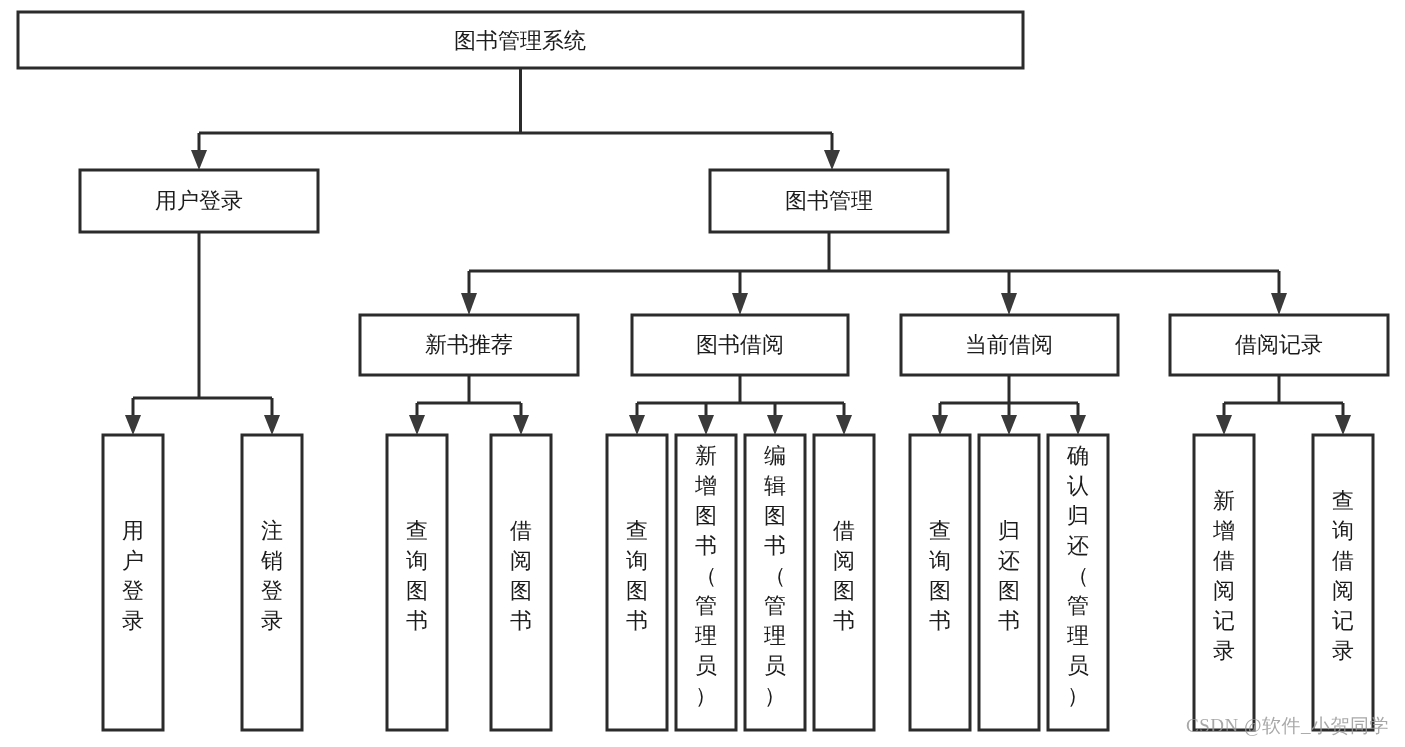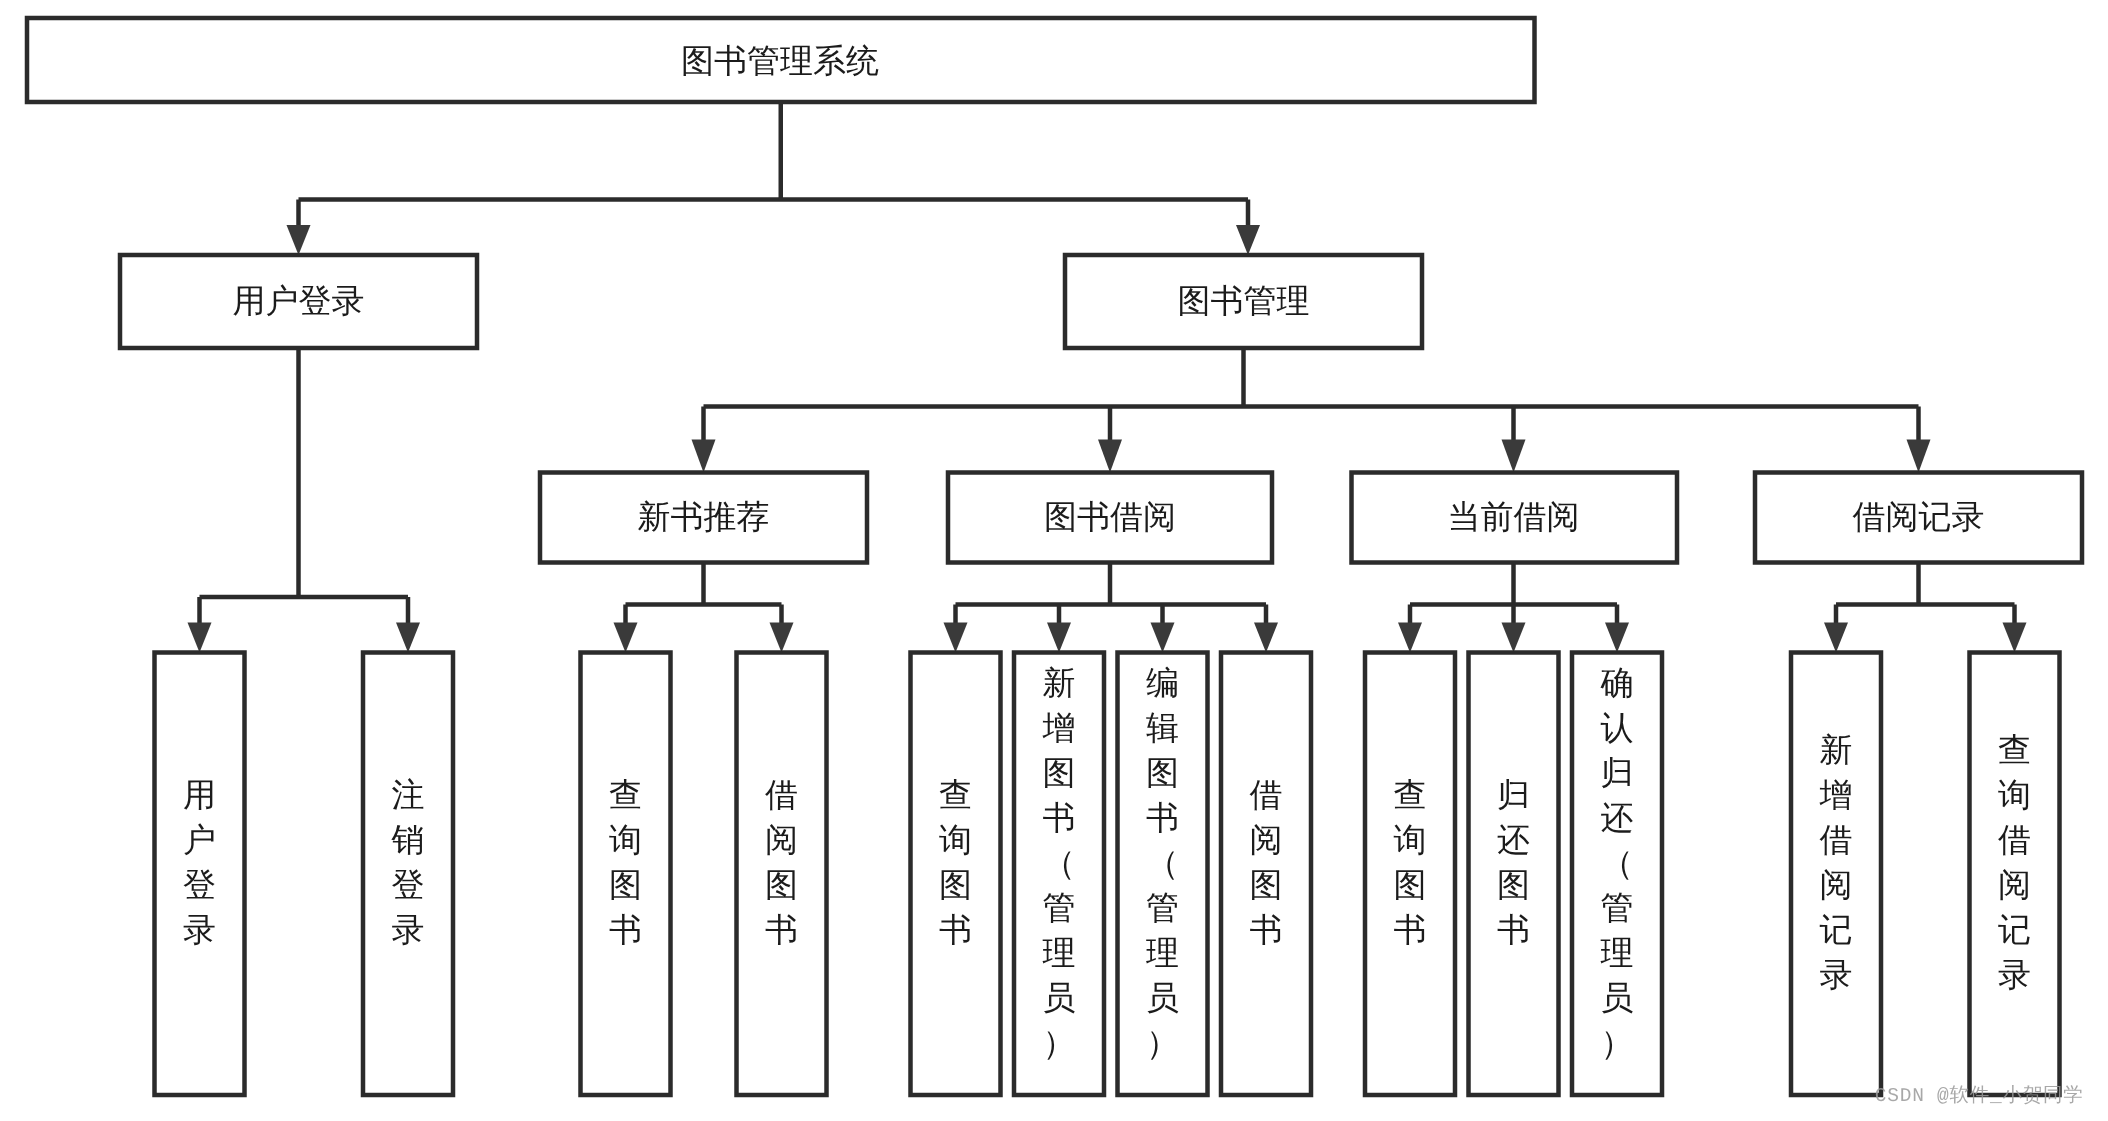--- a/index.html
+++ b/index.html
@@ -54,22 +54,22 @@
     font-size: 22px;
     text-anchor: middle;
   }
   text.node-label-vertical tspan {
     text-anchor: middle;
   }
   .watermark {
     position: absolute;
     right: 16px;
     bottom: 8px;
-    font-family: Liberation Mono, monospace;
-    font-size: 13px;
+    font-family: Liberation Serif, serif;
+    font-size: 19px;
     color: #9a9a9a;
     letter-spacing: 0.5px;
     opacity: 0.85;
     white-space: nowrap;
     pointer-events: none;
   }
 </style>
 </head>
 <body>
 

